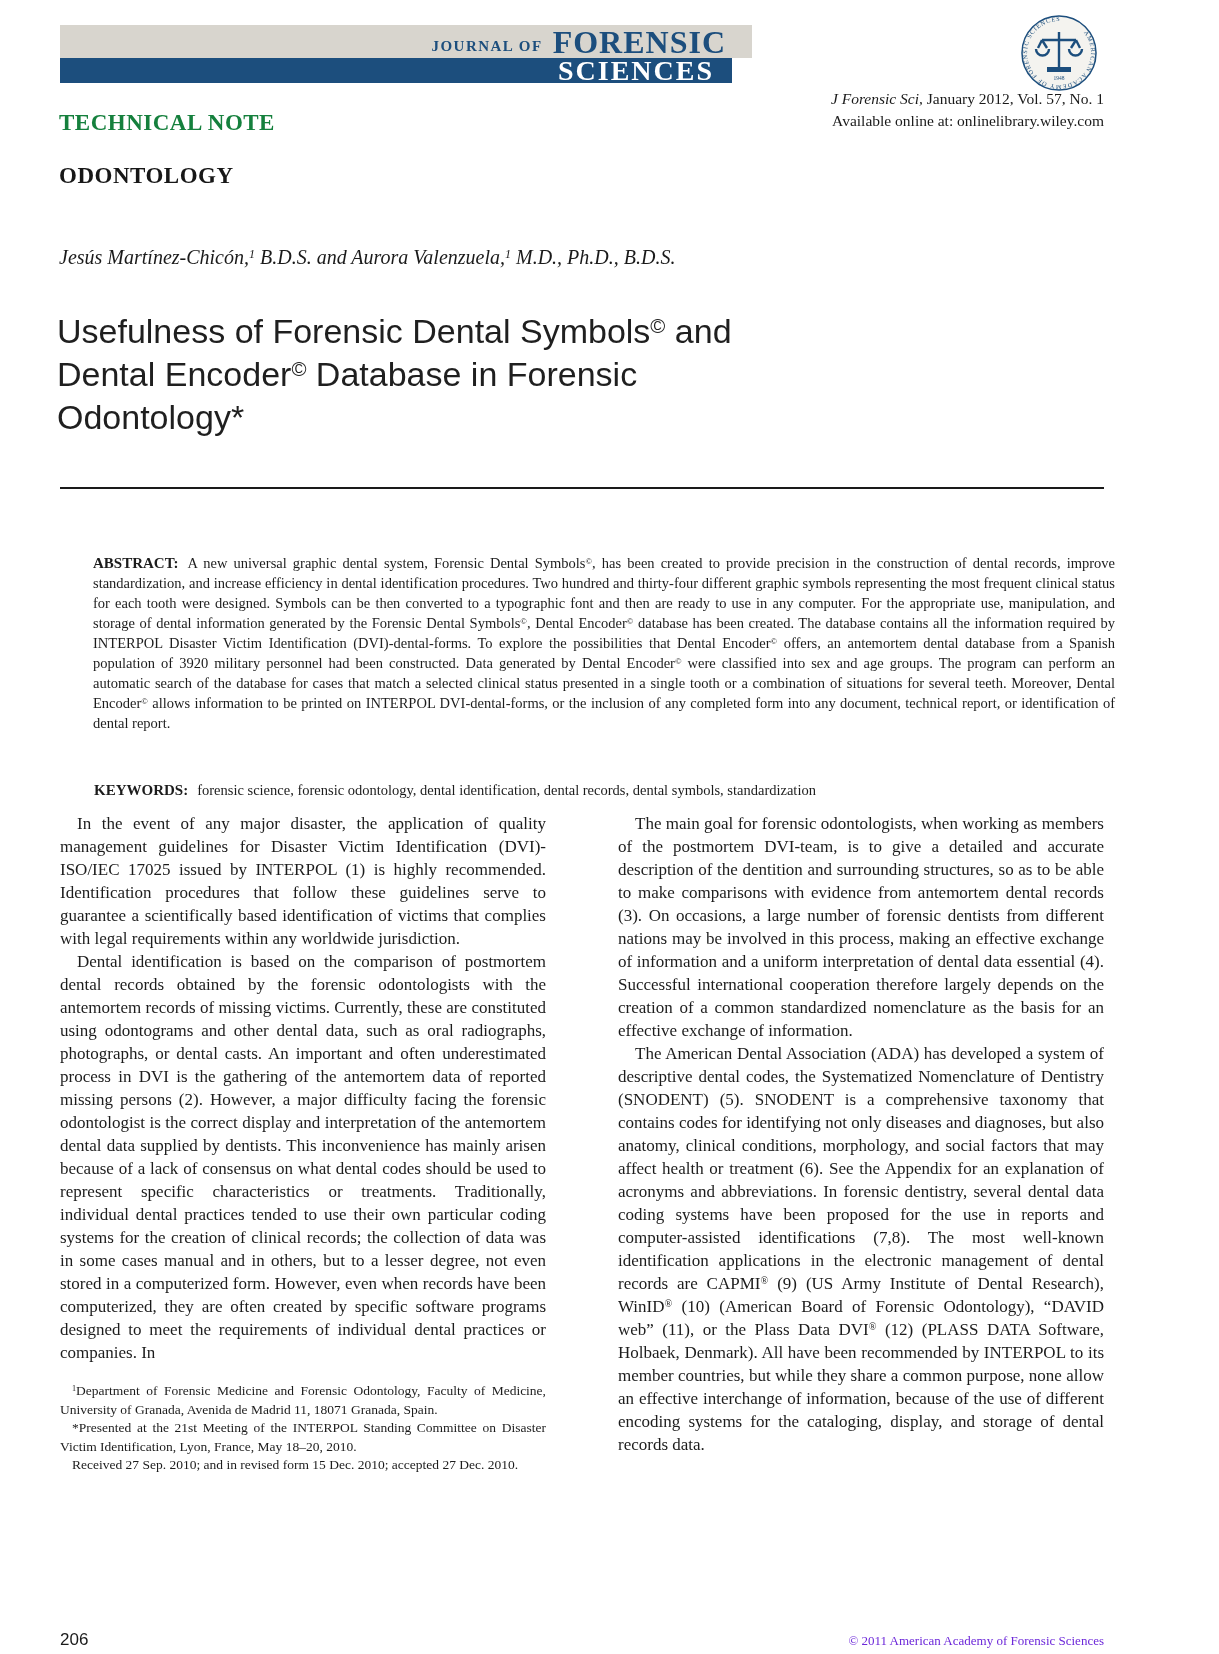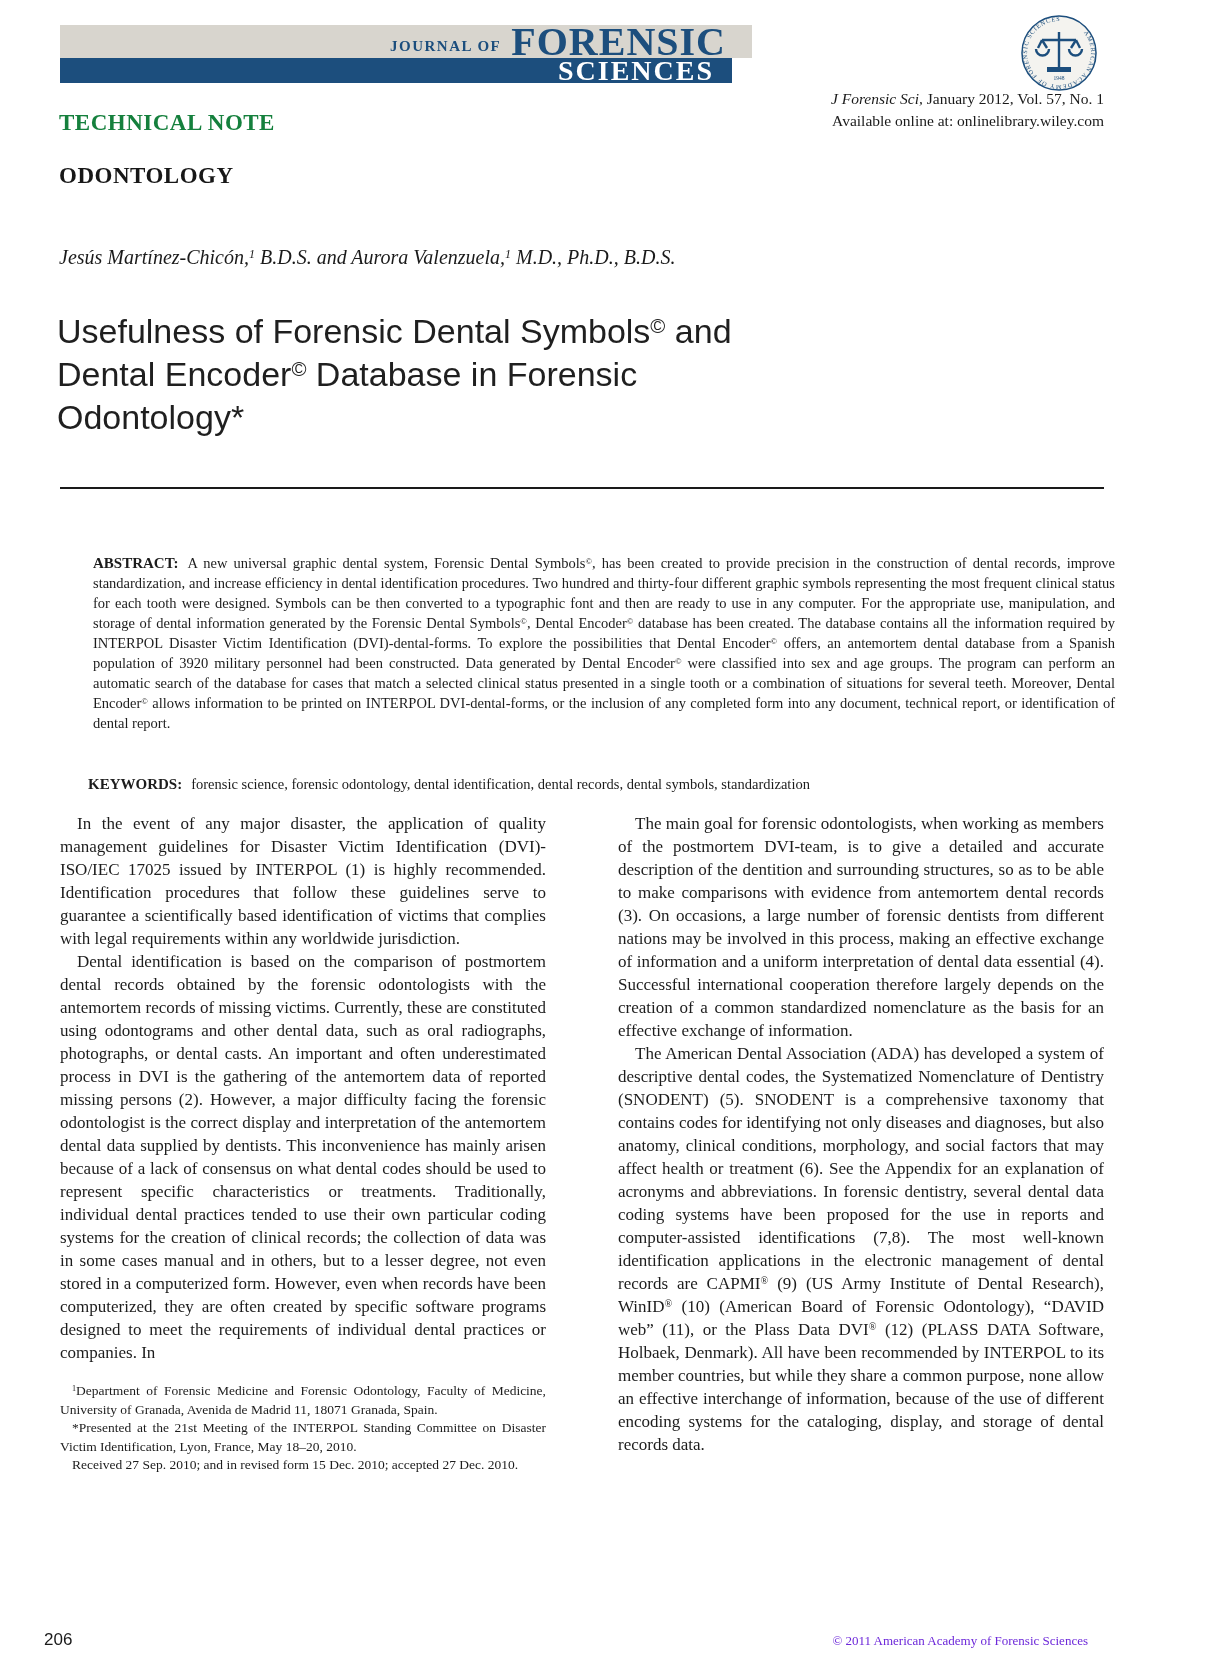--- a/index.html
+++ b/index.html
@@ -5,21 +5,21 @@
   html,body{margin:0;padding:0;background:#ffffff;}
   .page{position:relative;width:1219px;height:1654px;background:#ffffff;overflow:hidden;
         font-family:"Liberation Serif",serif;color:#1c1c1c;}
 
   
   .mast-gray{position:absolute;left:60px;top:25px;width:692px;height:33px;background:#d8d5ce;
              display:flex;align-items:flex-end;justify-content:flex-end;padding-right:26px;
              box-sizing:border-box;overflow:visible;}
   .journal-of{font-size:15px;line-height:20px;letter-spacing:1.5px;color:#1c4e7d;
               font-weight:bold;margin-right:10px;margin-bottom:2px;margin-left:20px;}
-  .forensic{font-size:40px;line-height:32px;letter-spacing:1px;color:#1c4e7d;font-weight:bold;margin-top:46px;}
+  .forensic{font-size:32px;line-height:32px;letter-spacing:1px;color:#1c4e7d;font-weight:bold;margin-top:46px;}
   .mast-blue{position:absolute;left:60px;top:58px;width:672px;height:25px;background:#1c4e7d;
              display:flex;align-items:center;justify-content:flex-end;padding-right:18px;
              box-sizing:border-box;}
   .sciences{color:#ffffff;font-size:28px;line-height:25px;letter-spacing:2px;font-weight:bold;}
   .seal{position:absolute;left:1020px;top:14px;width:78px;height:78px;}
 
   
   .citation{position:absolute;top:88px;left:60px;width:1044px;text-align:right;
             font-size:15.5px;line-height:21.5px;color:#1a1a1a;}
 
@@ -32,33 +32,33 @@
   .title{position:absolute;left:57px;top:310px;margin:0;font-family:"Liberation Sans",sans-serif;
          font-size:34px;line-height:43px;font-weight:400;color:#1f1f1f;letter-spacing:0;}
   .title .tline{display:block;}
   .rule{position:absolute;left:60px;top:487px;width:1044px;border:none;margin:0;
         border-top:2px solid #1a1a1a;}
 
   
   .abstract{position:absolute;left:80px;top:540px;width:1022px;margin:13px;font-size:14.5px;
             line-height:20px;text-align:justify;color:#1c1c1c;}
   .lead-label{font-weight:bold;font-size:15px;padding-right:9px;}
-  .keywords{position:absolute;left:80px;top:766px;width:1022px;margin:8px;font-size:14.5px;
+  .keywords{position:absolute;left:80px;top:766px;width:1022px;margin:14px;font-size:14.5px;
             line-height:20px;color:#1c1c1c;}
 
   
   .columns{position:absolute;left:60px;top:812px;width:1044px;display:flex;gap:72px;}
   .col{width:496px;}
   .body{margin:0;font-size:17px;line-height:23px;text-align:justify;color:#1c1c1c;}
   .indent{text-indent:17px;}
   .footnotes{margin-top:18px;font-size:13.5px;line-height:18.5px;text-align:justify;}
   .footnotes p{margin:0;text-indent:12px;}
 
   
-  .pagefoot{position:absolute;left:44px;top:1592px;width:1044px;display:flex;
+  .pagefoot{position:absolute;left:60px;top:1592px;width:1044px;display:flex;
             justify-content:space-between;align-items:baseline;}
   .pagenum{font-family:"Liberation Sans",sans-serif;font-size:17px;color:#1a1a1a;}
   .copyright{font-size:13px;color:#6d28d9;margin-top:41px;}
 
   sup{font-size:60%;line-height:0;position:relative;top:-0.5em;vertical-align:baseline;}
   i{font-style:italic;}
 </style>
 </head>
 <body>
 

